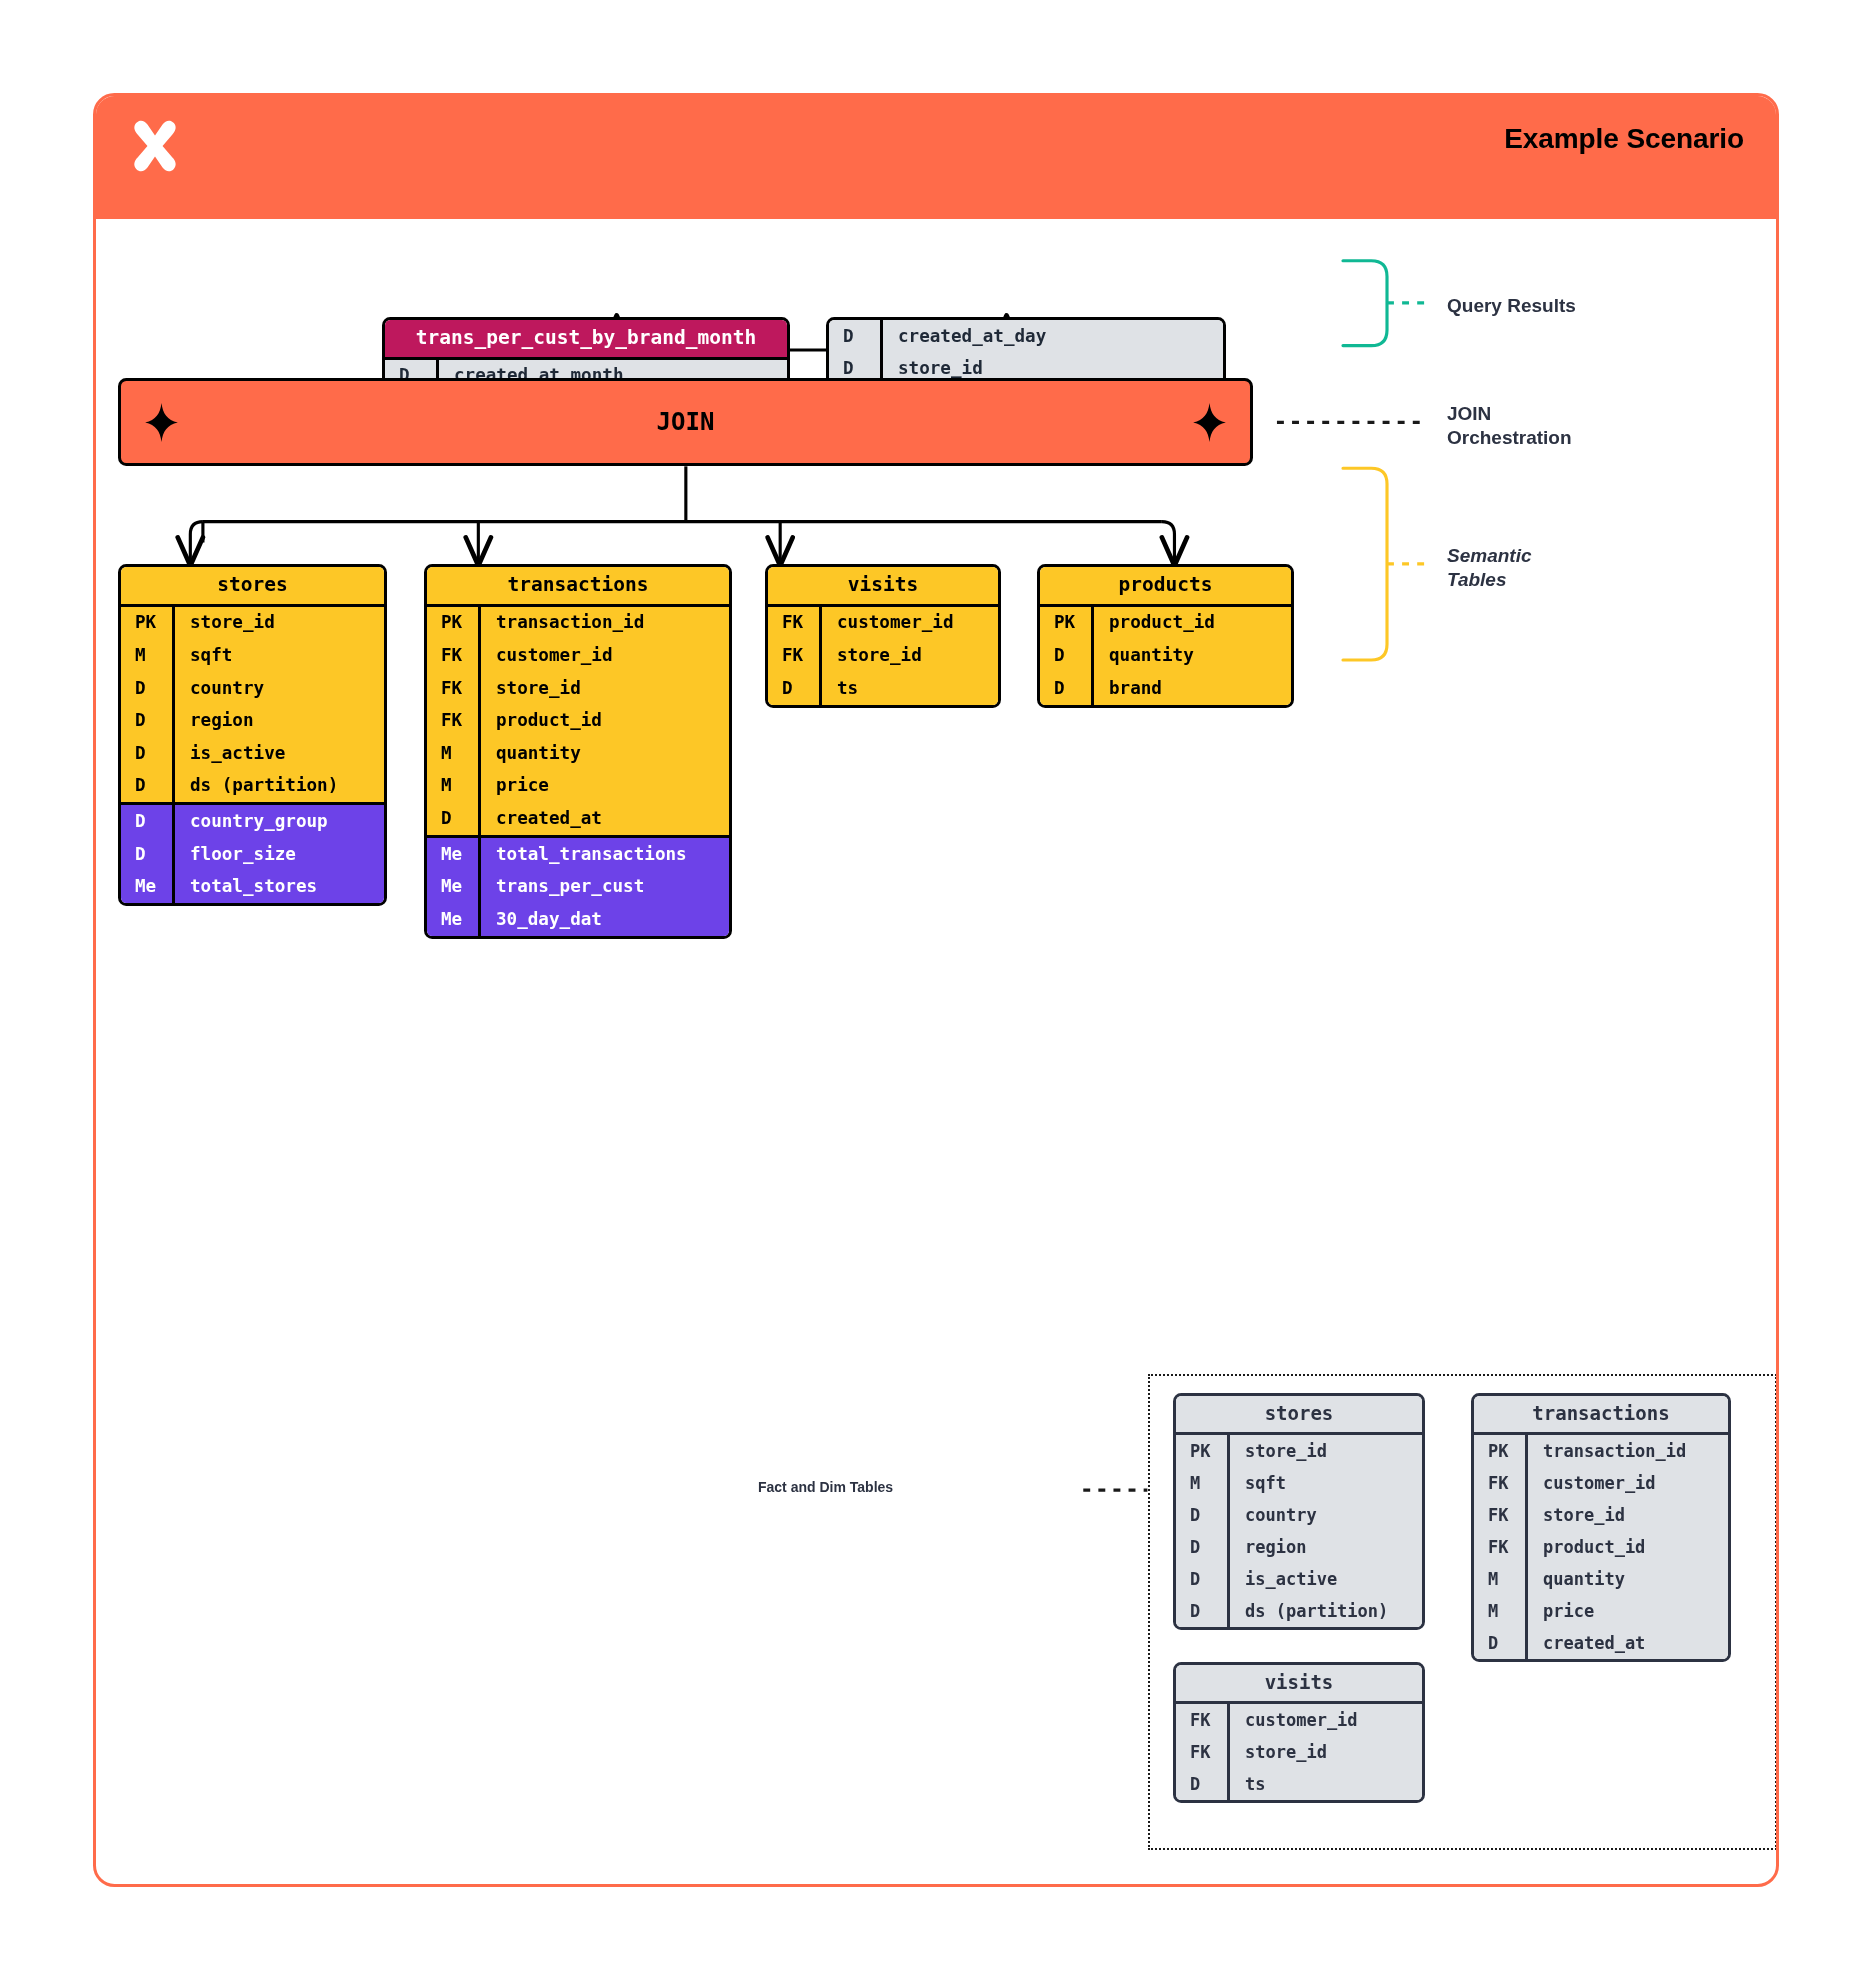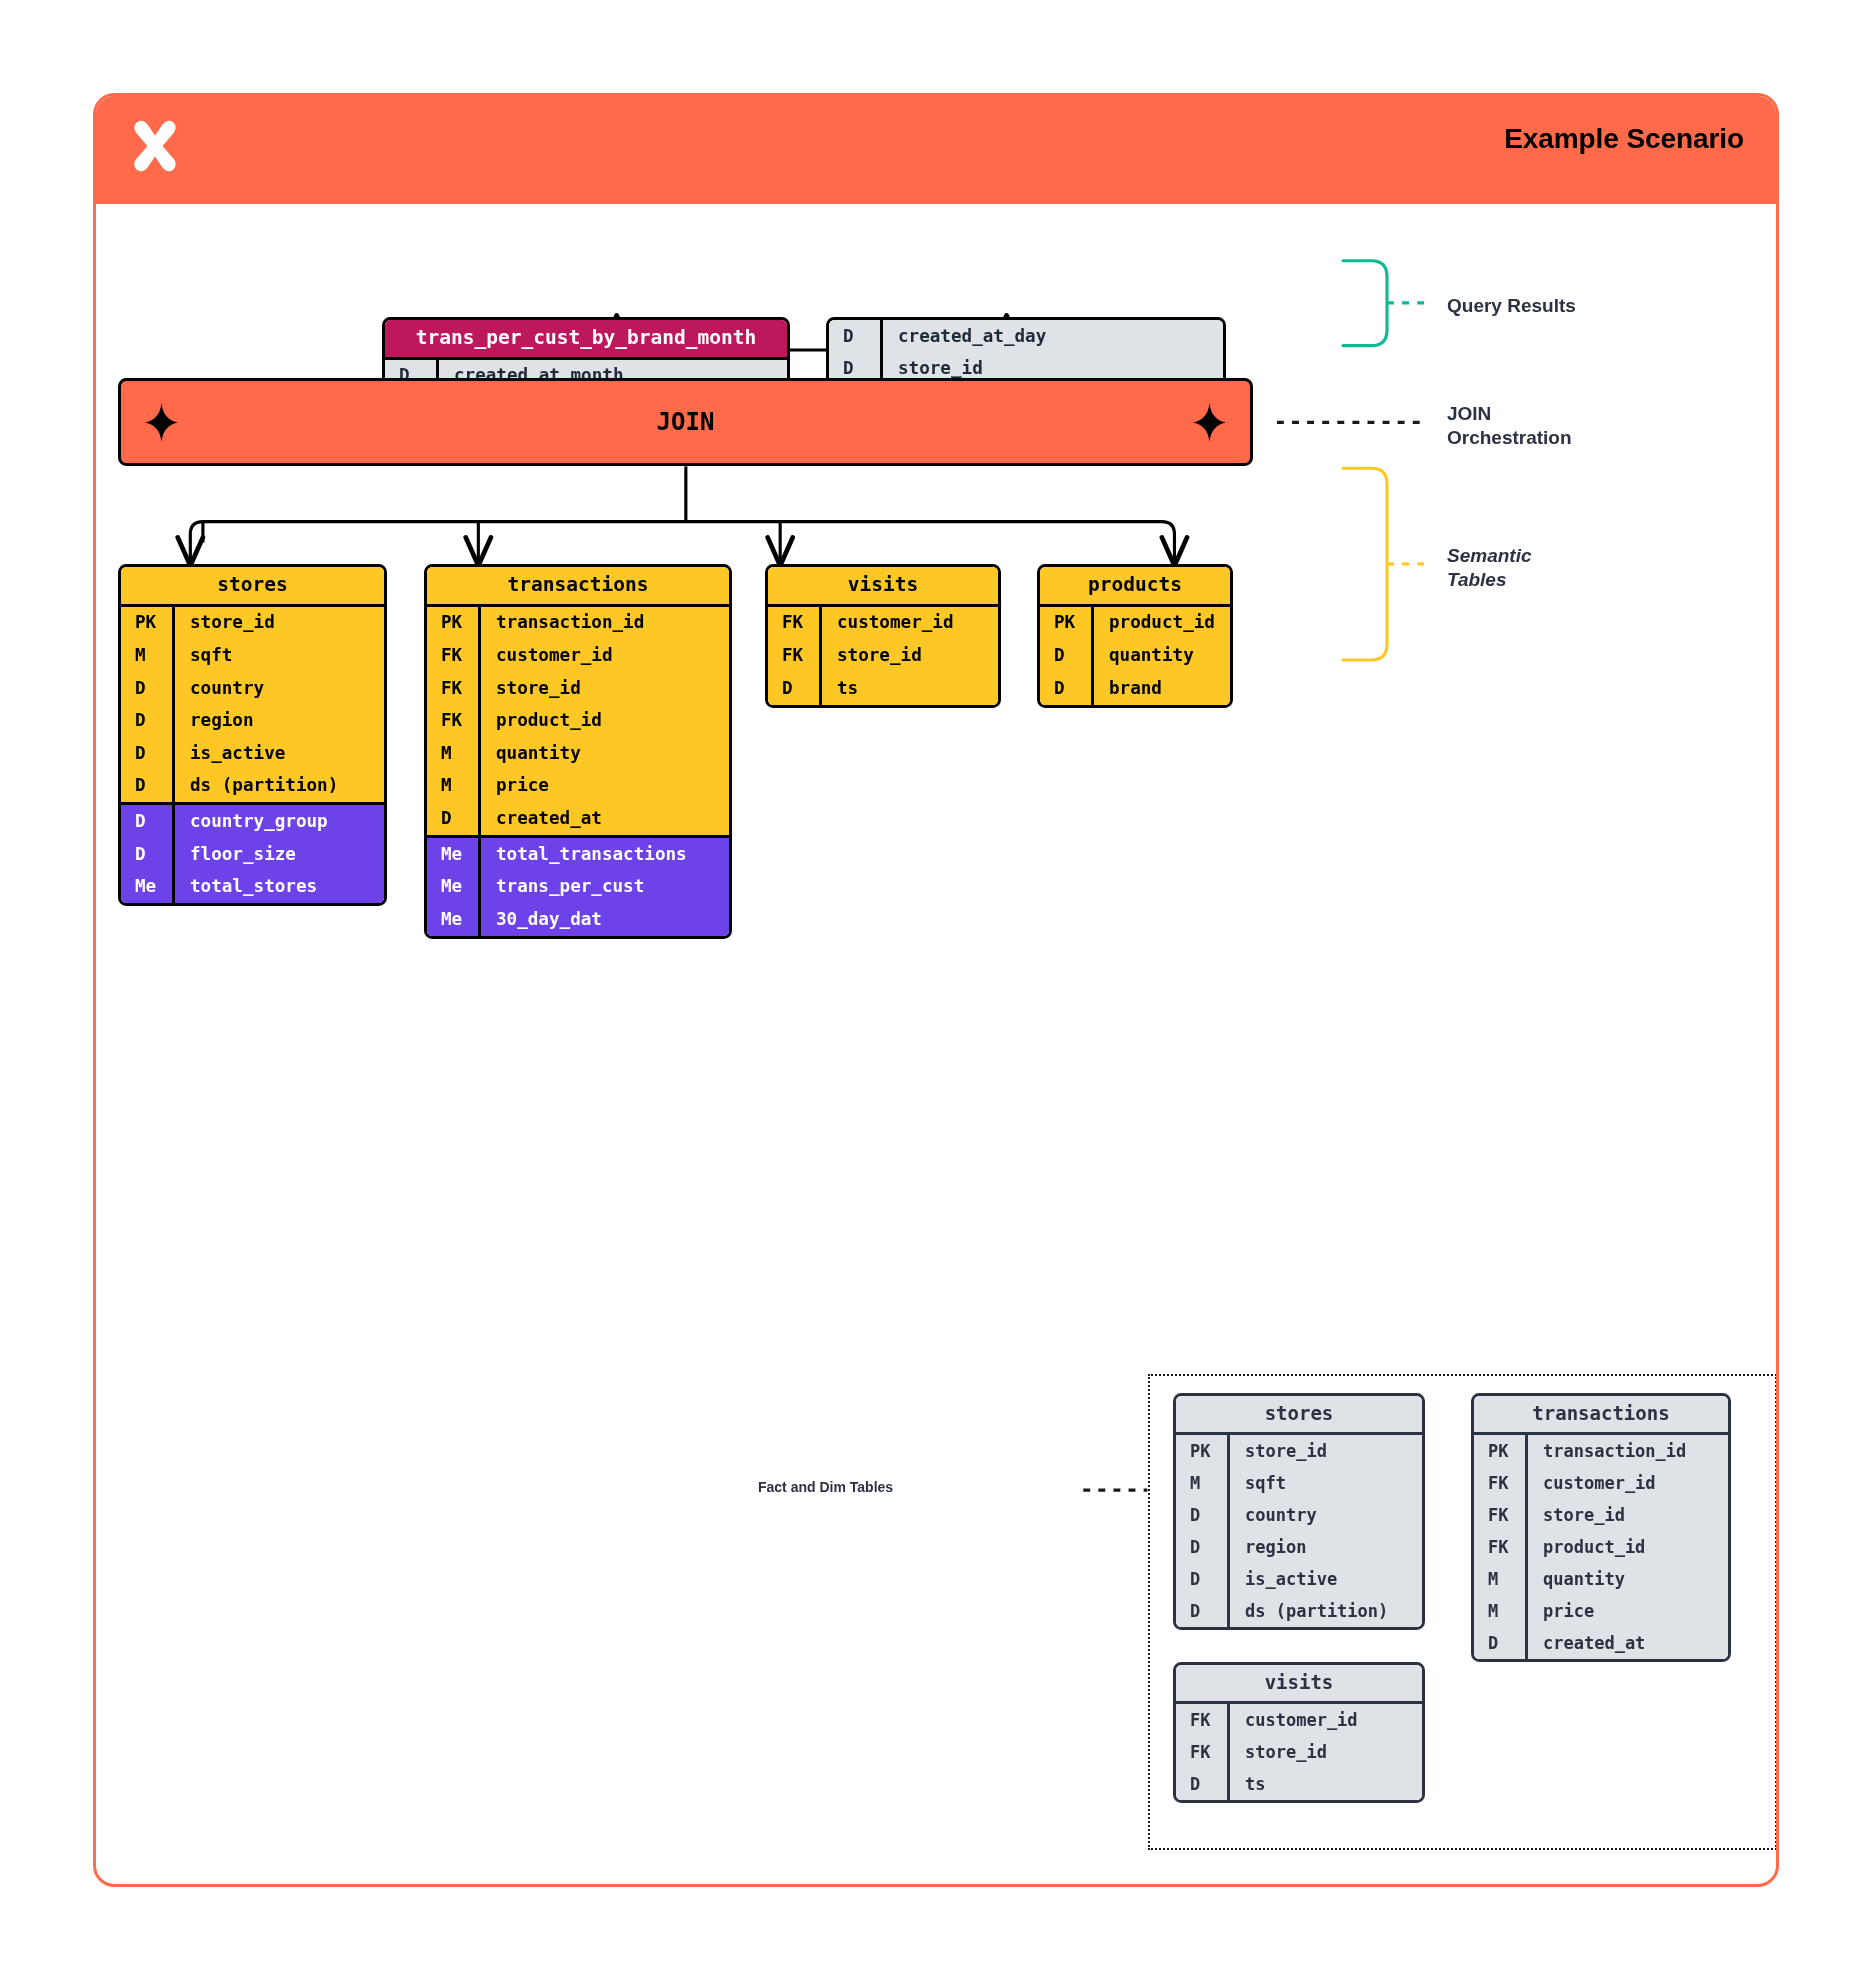--- a/index.html
+++ b/index.html
@@ -22,21 +22,21 @@
     border-radius: 21.4px;
     background: #ffffff;
     overflow: hidden;
   }
 
   #titlebar {
     position: absolute;
     left: -3.1px;
     top: -3.1px;
     width: 1686px;
-    height: 111px;
+    height: 126px;
     background: #ff6b4a;
     border-radius: 19px 19px 0 0;
   }
 
   #logo {
     position: absolute;
     left: 33px;
     top: 24px;
     width: 58px;
     height: 58px;
@@ -388,21 +388,21 @@
               <span class="v">store_id</span>
             </div>
           <div class="row">
               <span class="k">D</span>
               <span class="v">ts</span>
             </div>
         </div>
       </div>
     </div>
 
-    <div class="tbl sem" style="left:941px; top:360px; width:196px;">
+    <div class="tbl sem" style="left:941px; top:360px; width:257px;">
       <div class="thead">products</div>
       <div class="rows">
         <div class="grp dim">
           <div class="row">
               <span class="k">PK</span>
               <span class="v">product_id</span>
             </div>
           <div class="row">
               <span class="k">D</span>
               <span class="v">quantity</span>

